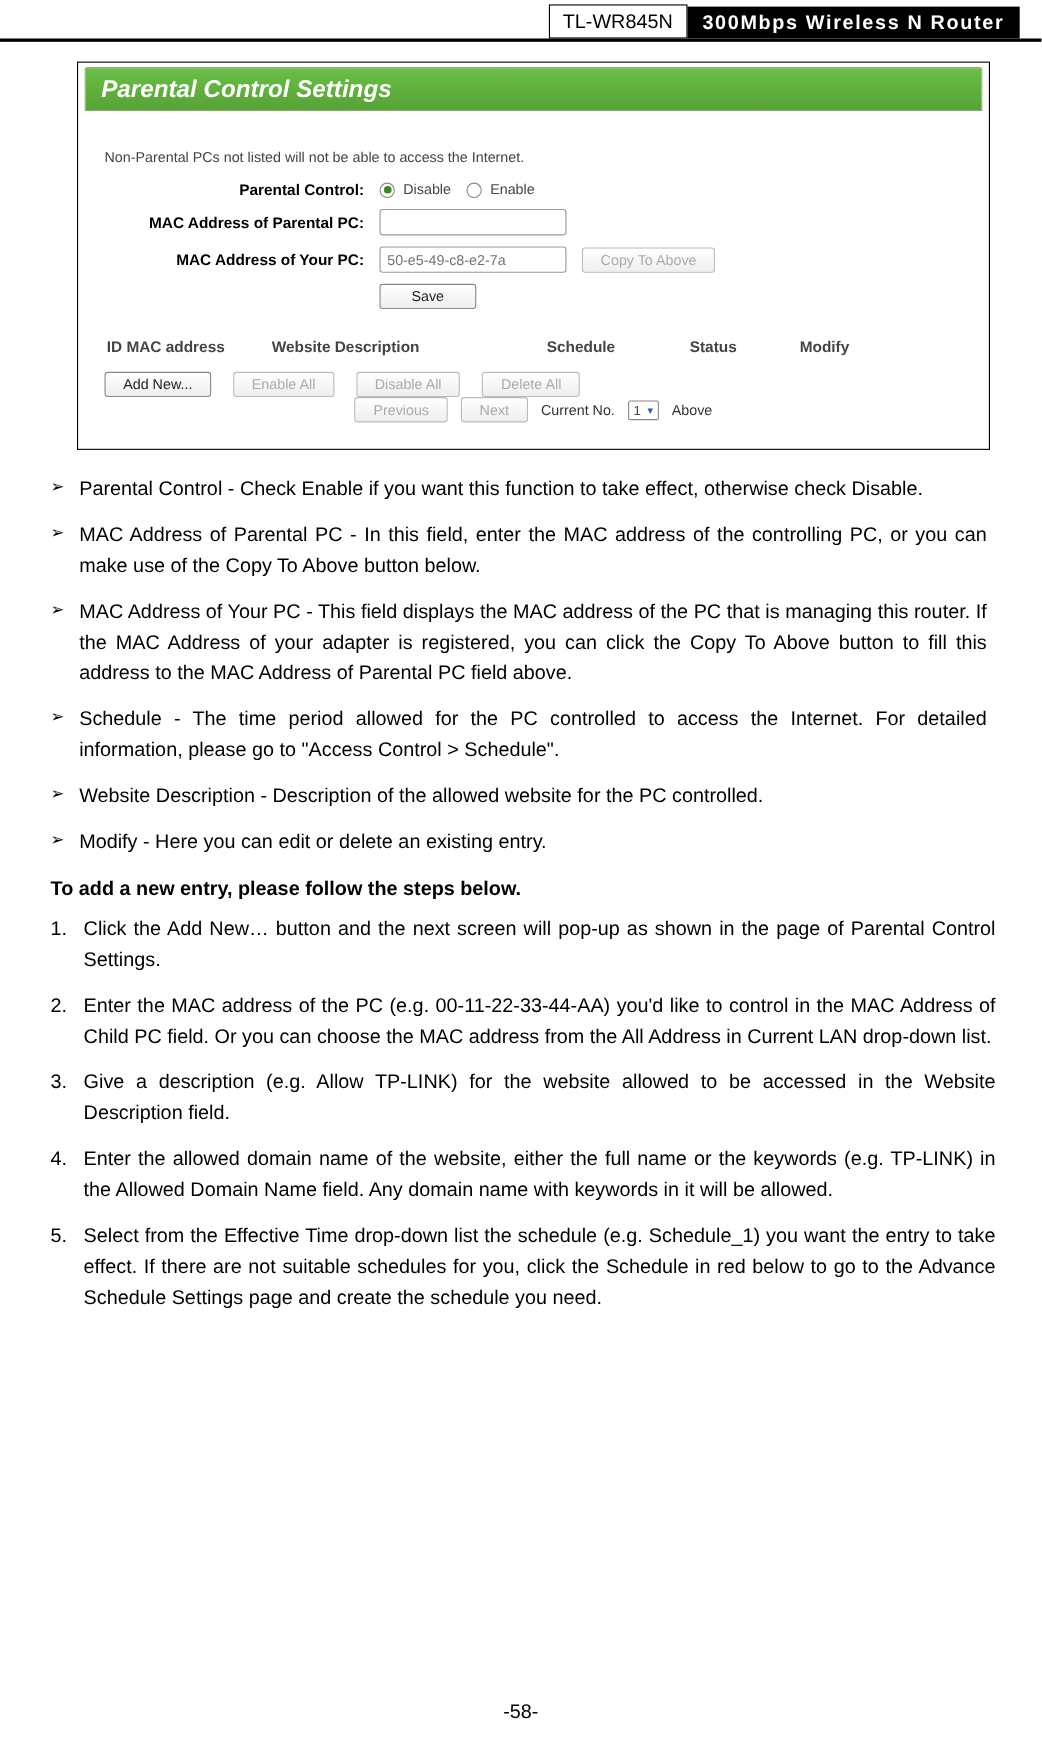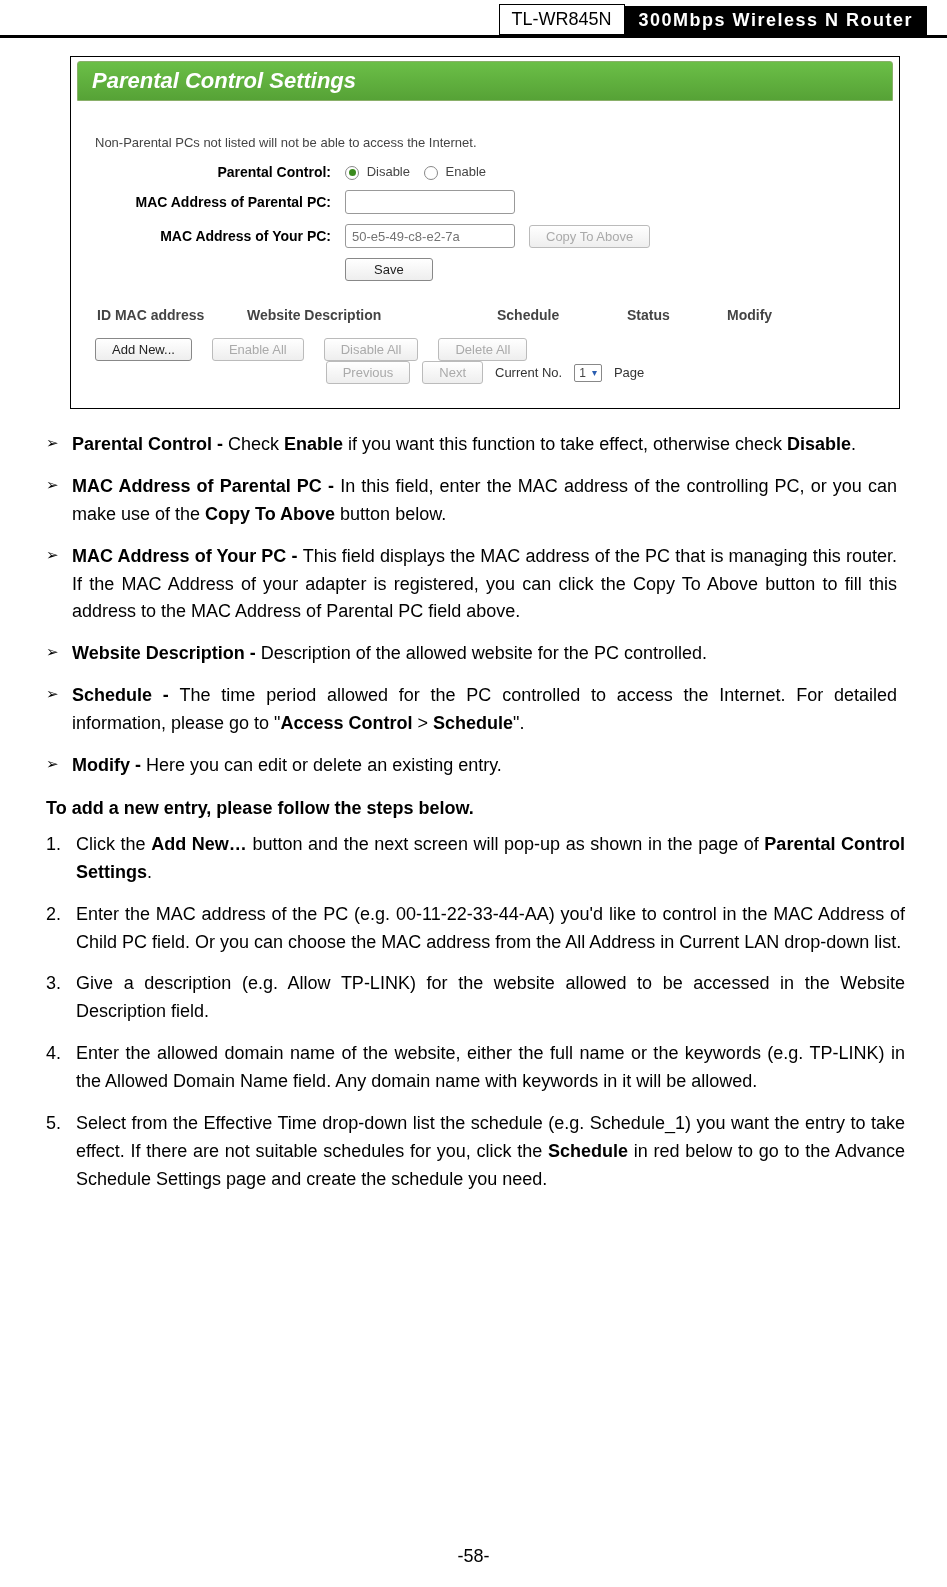--- a/index.html
+++ b/index.html
@@ -88,21 +88,21 @@
     .pager-row { display:flex; align-items:center; justify-content:center; gap:12px; font-size:13px; color:#444; }
     .pager-row .label { color:#333; }
     .select-box { border:1px solid #888; border-radius:2px; display:inline-flex; align-items:center; padding:1px 4px; font-size:12px; background:#fff; }
     .select-box .arrow { color:#2a5db0; font-size:10px; margin-left:6px; }
 
     
     .bullets { margin: 0 20px 0 24px; }
     .bullets li { list-style:none; margin-bottom: 14px; font-size: 18px; line-height: 1.55; text-align: justify; }
     .bullets li .chev { display:inline-block; width:26px; vertical-align: top; font-size:15px; }
     .bullets li .body { display:inline-block; width: calc(100% - 34px); vertical-align: top; }
-    .b { font-weight: bold; }
+    .b { font-weight: normal; }
 
     .section-h { font-weight: bold; font-size: 18px; margin: 18px 0 12px 24px; }
 
     
     .steps { margin: 0 20px 0 24px; }
     .steps li { list-style:none; margin-bottom: 14px; font-size: 18px; line-height: 1.55; text-align: justify; display:flex; }
     .steps li .num { width: 30px; flex-shrink:0; }
     .steps li .body { flex:1; }
 
     .page-num { text-align:center; font-size:18px; position: absolute; bottom: 20px; left:0; right:0; }
@@ -168,31 +168,31 @@
       </div>
 
       <div class="pager-row">
         <button class="btn muted">Previous</button>
         <button class="btn muted">Next</button>
         <span class="label">Current No.</span>
         <span class="select-box">
             <span>1</span>
             <span class="arrow">▾</span>
           </span>
-        <span class="label">Page</span>
+        <span class="label">Above</span>
       </div>
     </div>
   </div>
 
   <ul class="bullets">
     <li><span class="chev">➢</span><span class="body"><span class="b">Parental Control - </span><span>Check </span><span class="b">Enable</span><span> if you want this function to take effect, otherwise check </span><span class="b">Disable</span><span>.</span></span></li>
     <li><span class="chev">➢</span><span class="body"><span class="b">MAC Address of Parental PC - </span><span>In this field, enter the MAC address of the controlling PC, or you can make use of the </span><span class="b">Copy To Above</span><span> button below.</span></span></li>
     <li><span class="chev">➢</span><span class="body"><span class="b">MAC Address of Your PC - </span><span>This field displays the MAC address of the PC that is managing this router. If the MAC Address of your adapter is registered, you can click the Copy To Above button to fill this address to the MAC Address of Parental PC field above.</span></span></li>
+    <li><span class="chev">➢</span><span class="body"><span class="b">Schedule - </span><span>The time period allowed for the PC controlled to access the Internet. For detailed information, please go to "</span><span class="b">Access Control</span><span>  &gt;  </span><span class="b">Schedule</span><span>".</span></span></li>
     <li><span class="chev">➢</span><span class="body"><span class="b">Website Description - </span><span>Description of the allowed website for the PC controlled.</span></span></li>
-    <li><span class="chev">➢</span><span class="body"><span class="b">Schedule - </span><span>The time period allowed for the PC controlled to access the Internet. For detailed information, please go to "</span><span class="b">Access Control</span><span>  &gt;  </span><span class="b">Schedule</span><span>".</span></span></li>
     <li><span class="chev">➢</span><span class="body"><span class="b">Modify - </span><span>Here you can edit or delete an existing entry.</span></span></li>
   </ul>
 
   <div class="section-h">To add a new entry, please follow the steps below.</div>
 
   <ol class="steps">
     <li>
         <span class="num">1.</span>
         <span class="body"><span>Click the </span><span class="b">Add New…</span><span> button and the next screen will pop-up as shown in the page of </span><span class="b">Parental Control Settings</span><span>.</span></span>
       </li>

